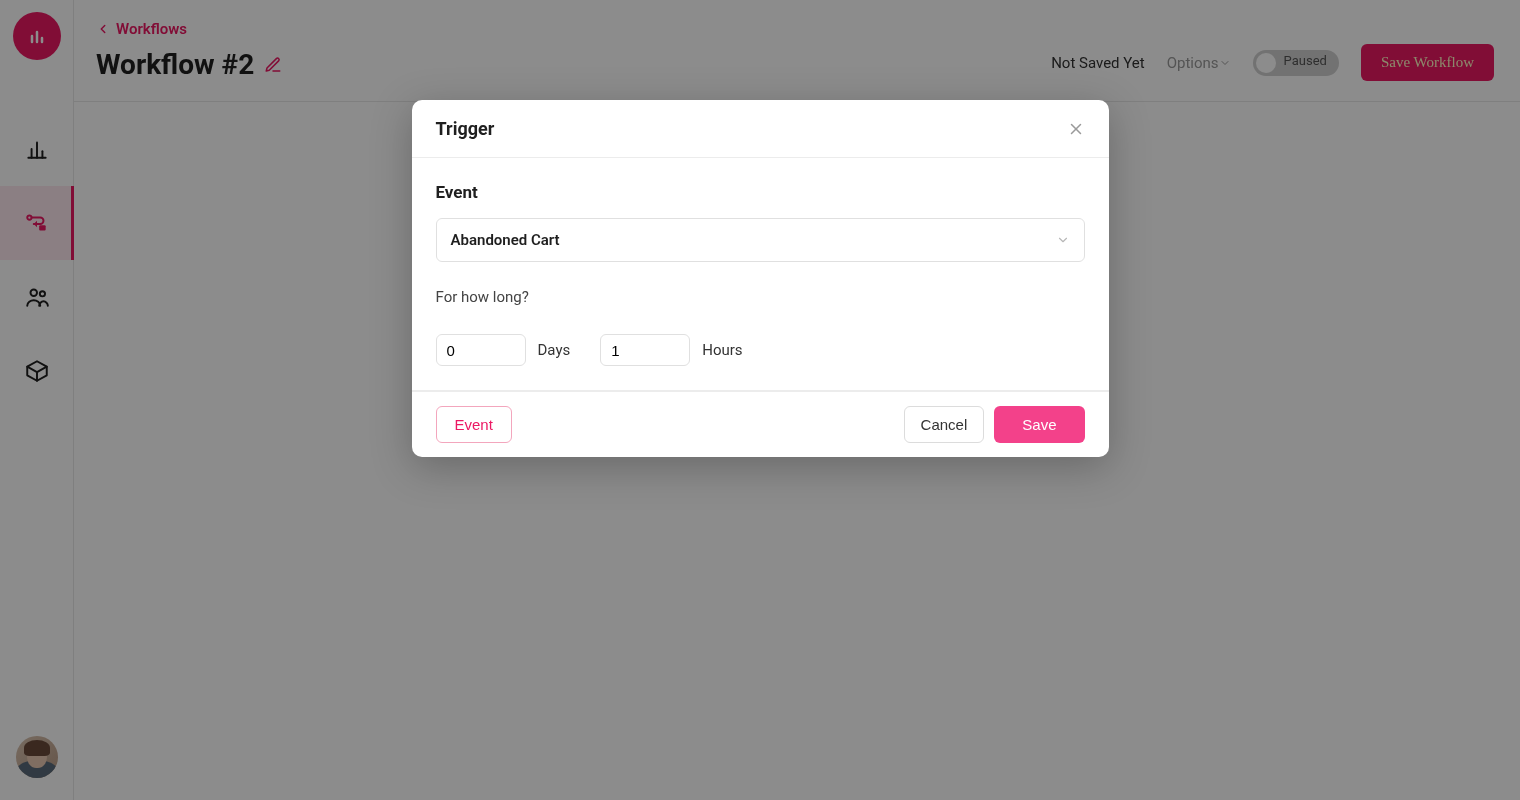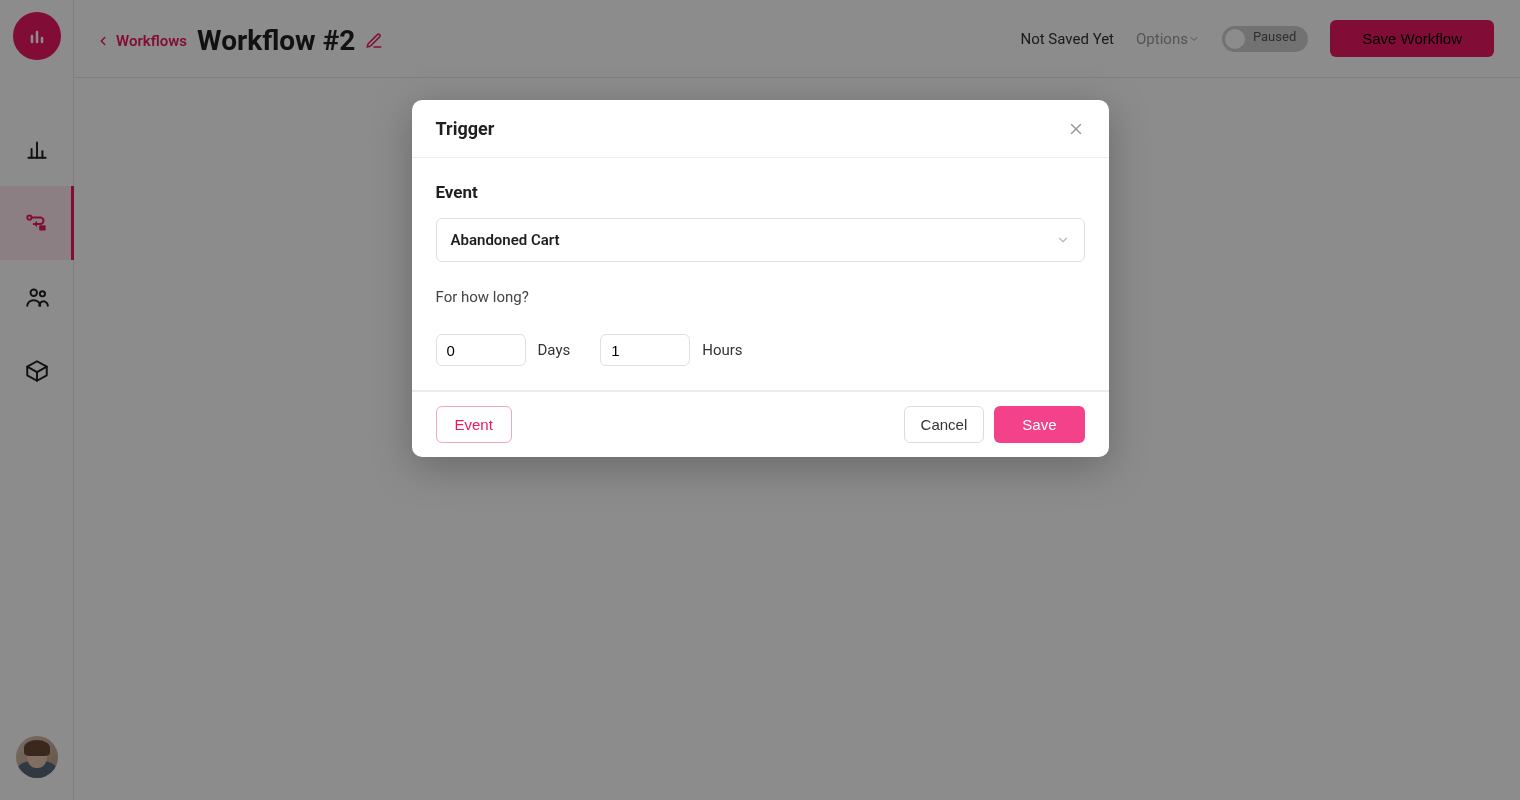--- a/index.html
+++ b/index.html
@@ -83,44 +83,45 @@
     left: 74px; top: 0; right: 0; bottom: 0;
     background: #fff;
   }
   .page-header {
     padding: 20px 26px 20px 22px;
     border-bottom: 1px solid #e8e8e8;
     display: flex;
     align-items: flex-end;
     justify-content: space-between;
   }
-  .ph-left { display:flex; flex-direction:row; gap: 10px; }
+  .ph-left { display:flex; flex-direction:column; gap: 10px; }
   .breadcrumb {
     display:flex; align-items:center; gap:6px;
     color:#ec1863; font-weight:600; font-size:15px; cursor:pointer;
   }
   .title-row { display:flex; align-items:center; gap:10px; }
   .page-title { font-size: 28px; font-weight: 700; }
   .edit-icon { color:#ec1863; width:18px; height:18px; cursor:pointer; }
   .ph-right { display:flex; align-items:center; gap:22px; }
   .status-text { color:#333; font-size:15px; }
   .options { color:#9a9a9a; font-size:15px; display:flex; align-items:center; cursor:pointer; }
   .toggle {
     display:flex; align-items:flex-start; gap:8px;
     background:#d0d0d0; border-radius: 14px;
     padding: 3px 12px 3px 3px;
     height: 26px;
     cursor:pointer;
   }
   .toggle-knob { width:20px; height:20px; background:#fff; border-radius:50%; }
   .toggle-label { font-size:13px; color:#555; }
   .btn-primary {
-    background:#ec1863; color:#000000; border:none;
-    border-radius:6px; padding:10px 32px; font-size:15px; font-weight:500;
+    background:#ec1863; color:#fef9c3; border:none;
+    border-radius:6px; padding:10px 20px; font-size:15px; font-weight:500;
     cursor:pointer;
+    font-family:Liberation Serif, serif;
   }
 
   
   .overlay {
     position:absolute; inset:0;
     background: rgba(0,0,0,0.45);
     display:flex; align-items:flex-start; justify-content:center;
   }
   .modal {
     margin-top: 100px;

